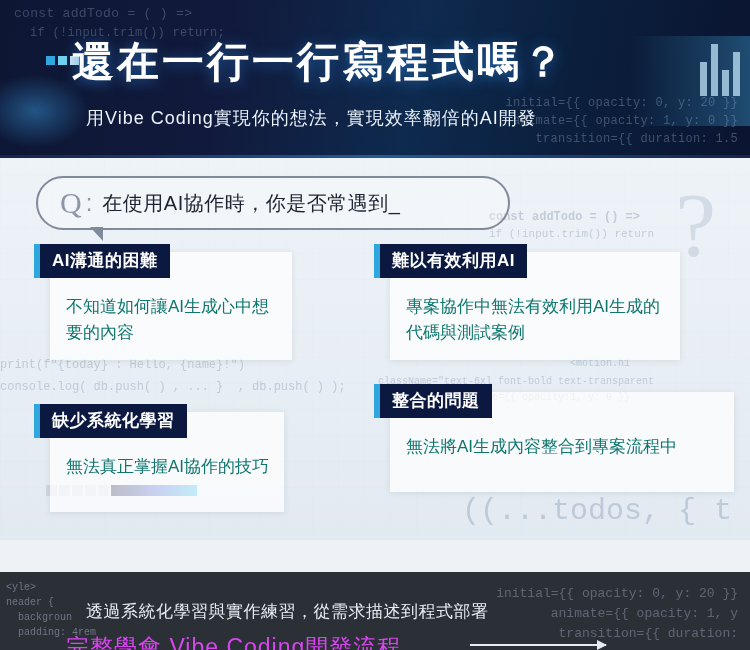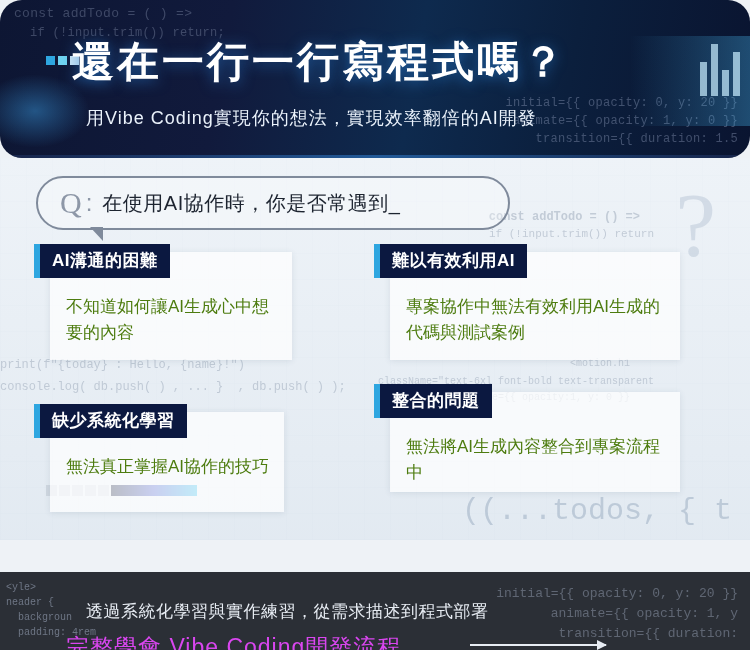--- a/index.html
+++ b/index.html
@@ -15,21 +15,20 @@
     overflow: hidden;
     background: #eef2f6;
   }
 
   
   .header {
     position: absolute; top: 0; left: 0;
     width: 750px; height: 158px;
     background: linear-gradient(100deg,#0d1633 0%, #111a3c 30%, #0e2a4e 55%, #0b1f3d 75%, #0a1430 100%);
     overflow: hidden;
-    border-radius: 22px;
   }
   .header::after {
     content: "";
     position: absolute; left: 0; right: 0; bottom: 0; height: 3px;
     background: linear-gradient(90deg,#1c2b55,#2b6fb8,#1c2b55);
     opacity: .7;
   }
   .hdr-code {
     position: absolute;
     color: #7f8aa6;
@@ -160,29 +159,29 @@
     margin-top: -12px;
     position: relative;
   }
   .card .tag::before {
     content: "";
     position: absolute; left: -6px; top: 0; width: 6px; height: 100%;
     background: #2ea6e0;
   }
   .card .body {
     font-size: 17px;
-    color: #4d7c0f;
+    color: #0f766e;
     line-height: 1.55;
     padding: 16px 14px 12px 16px;
   }
 
   #card-1 { top: 252px; left: 50px;  width: 242px; height: 108px; }
   #card-2 { top: 252px; left: 390px; width: 290px; height: 108px; }
   #card-3 { top: 412px; left: 50px;  width: 234px; height: 100px; }
-  #card-4 { top: 392px; left: 390px; width: 290px; height: 100px; }
+  #card-4 { top: 392px; left: 390px; width: 344px; height: 100px; }
 
   
   .footer {
     position: absolute; top: 572px; left: 0;
     width: 750px; height: 110px;
     background: #2b2f36;
     overflow: hidden;
   }
   .ft-code {
     position: absolute;

